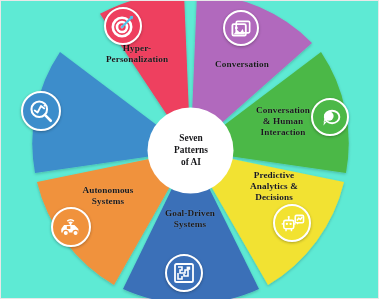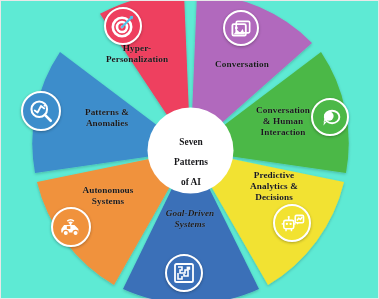--- a/index.html
+++ b/index.html
@@ -29,21 +29,21 @@
     white-space:pre-line;
     pointer-events:none;
     text-shadow:0 0 1px rgba(255,255,255,.35);
   }
   .hub-text{
     position:absolute;
     text-align:center;
     color:#17171a;
     font-family:"Liberation Serif","DejaVu Serif",serif;
     font-size:9.4px;
-    line-height:20px;
+    line-height:12px;
     font-weight:700;
     white-space:pre-line;
     pointer-events:none;
   }
   .badge{
     position:absolute;
     border-radius:50%;
     box-sizing:border-box;
     display:flex;align-items:center;justify-content:center;
     box-shadow:0 1px 3px rgba(0,0,0,.30);
@@ -89,28 +89,26 @@
   <div class="seg-label" style="left:196px;top:58px;width:90px;">Conversation</div>
 
   <div class="seg-label" style="left:228px;top:169px;width:90px;">Predictive
 Analytics &amp;
 Decisions</div>
 
   <div class="seg-label" style="left:236px;top:104px;width:92px;">Conversation
 &amp; Human
 Interaction</div>
 
-  <div class="seg-label" style="left:141px;top:207px;width:96px;font-style:italic;">Goal-Driven
+  <div class="seg-label" style="left:141px;top:207px;width:96px;">Goal-Driven
 Systems</div>
 
   <div class="seg-label" style="left:59px;top:184px;width:96px;">Autonomous
 Systems</div>
 
-  <div class="seg-label" style="left:60px;top:106px;width:92px;">Patterns &amp;
-Anomalies</div>
 
   <div class="hub-text" style="left:152px;top:131px;width:76px;">Seven
 Patterns
 of AI</div>
 
   <div class="badge" style="left:103px;top:6px;width:38px;height:38px;background:#ee3f5e;">
     <svg width="24" height="24" viewBox="0 0 24 24">
       <circle cx="11" cy="13" r="9.2" fill="none" stroke="#ffffff" stroke-width="2.6"></circle>
       <circle cx="11" cy="13" r="5" fill="none" stroke="#ffffff" stroke-width="2.6"></circle>
       <circle cx="11" cy="13" r="1.4" fill="#ffffff"></circle>

